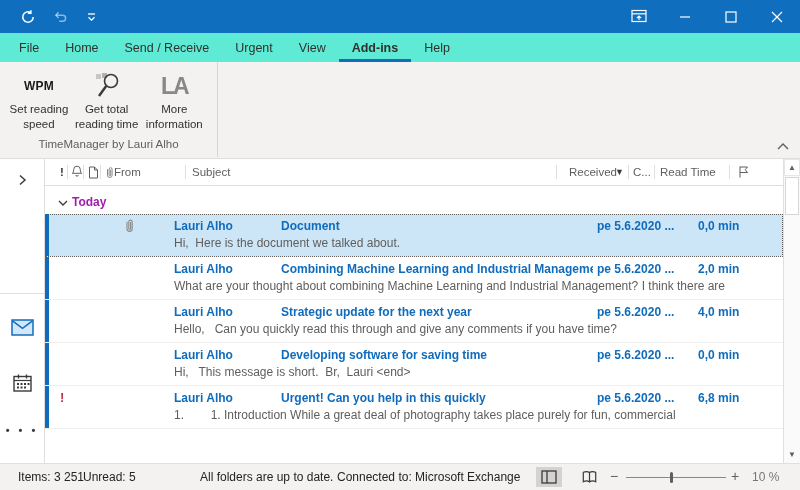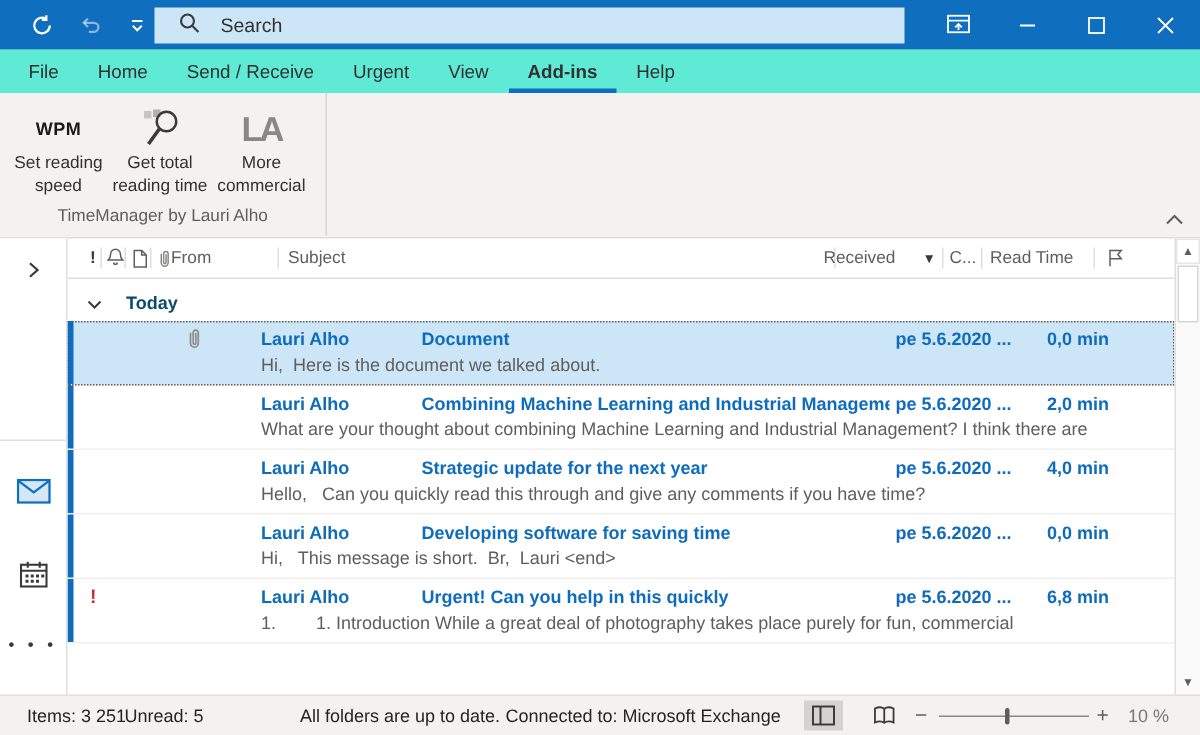--- a/index.html
+++ b/index.html
@@ -45,21 +45,21 @@
   .vh-right { margin-left:auto; display:flex; align-items:center; gap:16px; }
   .bydate { display:flex; align-items:center; gap:5px; font-size:12px; color:#323130; }
   .sort-up { font-size:14px; color:#323130; }
 
   .col-header { height:27px; position:relative; border-bottom:1px solid #E1DFDD; color:#605E5C; font-size:11.5px; }
   .ch { position:absolute; top:7px; }
   .ch-sep { position:absolute; top:6px; height:14px; border-left:1px solid #E1DFDD; }
   .ch-imp { font-weight:bold; color:#3B3A39; }
 
   .list { flex:1; overflow:hidden; padding-top:4px; }
-  .today-row { height:24px; display:flex; align-items:center; gap:16px; padding-left:13px; font-weight:bold; color:#0c4a6e; }
+  .today-row { height:24px; display:flex; align-items:center; gap:4px; padding-left:13px; font-weight:bold; color:#a21caf; }
   .msg-row { height:43px; position:relative; border-bottom:1px solid #F0EFED; }
   .msg-row.selected { background:#CDE6F7; outline:1px dotted #605E5C; outline-offset:-1px; }
   .unread-bar { position:absolute; left:0; top:0; bottom:0; width:4px; background:#0F6CBD; }
   .m { position:absolute; white-space:pre;margin-left:31px; }
   .m1 { top:5px; font-weight:bold; color:#0F6CBD; }
   .m-sender { left:98px; width:103px; overflow:hidden; }
   .m-subject { left:205px; width:312px; overflow:hidden; }
   .m-date { left:521px; }
   .m-time { left:622px; }
   .m-preview { top:22px; left:98px; width:624px; overflow:hidden; color:#605E5C; }
@@ -97,27 +97,20 @@
           <path d="M5.6 3.4 2.8 6.2l2.8 2.8" fill="none" stroke="rgba(255,255,255,.5)" stroke-width="1.5"></path>
         </svg>
       </span>
     <span>
         <svg width="13" height="12" viewBox="0 0 13 12">
           <path d="M3 3h7" stroke="#fff" stroke-width="1.3"></path>
           <path d="M3.5 6.2 6.5 9.2 9.5 6.2" fill="none" stroke="#fff" stroke-width="1.3"></path>
         </svg>
       </span>
   </div>
-  <div class="searchbox">
-    <span><svg width="15" height="15" viewBox="0 0 15 15">
-          <circle cx="6" cy="6" r="4.3" fill="none" stroke="#3B3A39" stroke-width="1.4"></circle>
-          <path d="M9.3 9.3l4 4" stroke="#3B3A39" stroke-width="1.4"></path>
-        </svg></span>
-    <span>Search</span>
-  </div>
   <div class="win-btns">
     <div class="win-btn">
         <svg width="16" height="15" viewBox="0 0 16 15">
           <rect x="1" y="1.5" width="14" height="11" fill="none" stroke="#fff" stroke-width="1.2"></rect>
           <path d="M1 4.8h14" stroke="#fff" stroke-width="1.2"></path>
           <path d="M8 11V7.4M5.8 9.2 8 7l2.2 2.2" fill="none" stroke="#fff" stroke-width="1.2"></path>
         </svg>
       </div>
     <div class="win-btn">
         <svg width="12" height="12" viewBox="0 0 12 12">
@@ -172,21 +165,21 @@
             <div>Get total</div>
             <div>reading time</div>
           </div>
       </div>
       <div class="rb-btn">
         <div class="rb-icon">
             <span class="la-txt">LA</span>
           </div>
         <div class="rb-label">
             <div>More</div>
-            <div>commercial</div>
+            <div>information</div>
           </div>
       </div>
     </div>
     <div class="rb-grouplabel">TimeManager by Lauri Alho</div>
   </div>
   <div class="rb-collapse"><svg width="12" height="7" viewBox="0 0 12 7">
         <path d="M1 6l5-5 5 5" fill="none" stroke="#605E5C" stroke-width="1.4"></path>
       </svg></div>
 </div>
 
@@ -241,21 +234,21 @@
           </svg></span>
       <span class="ch-sep" style="left:55px"></span>
       <span class="ch" style="left:59px;top:7px"><svg width="11" height="13" viewBox="0 0 11 13">
             <path d="M3.5 3.2v6a2.3 2.3 0 0 0 4.6 0v-6a1.5 1.5 0 1 0-3 0v5.8a.8.8 0 0 0 1.6 0V3.5" fill="none" stroke="#8A8886" stroke-width="1"></path>
           </svg></span>
 
       <span class="ch" style="left:69px">From</span>
       <span class="ch-sep" style="left:140px"></span>
       <span class="ch" style="left:147px">Subject</span>
       <span class="ch-sep" style="left:511px"></span>
-      <span class="ch" style="left:504px">Received</span>
+      <span class="ch" style="left:524px">Received</span>
       <span class="ch" style="left:570px;top:8px;font-size:9px;color:#3B3A39">▼</span>
       <span class="ch-sep" style="left:583px"></span>
       <span class="ch" style="left:588px">C...</span>
       <span class="ch-sep" style="left:609px"></span>
       <span class="ch" style="left:615px">Read Time</span>
       <span class="ch-sep" style="left:684px"></span>
       <span class="ch" style="left:692px;top:6px"><svg width="13" height="14" viewBox="0 0 13 14">
             <path d="M3 1.5v11" stroke="#605E5C" stroke-width="1"></path>
             <path d="M3 2h7.5L8.2 4.7l2.3 2.8H3" fill="none" stroke="#605E5C" stroke-width="1"></path>
           </svg></span>

